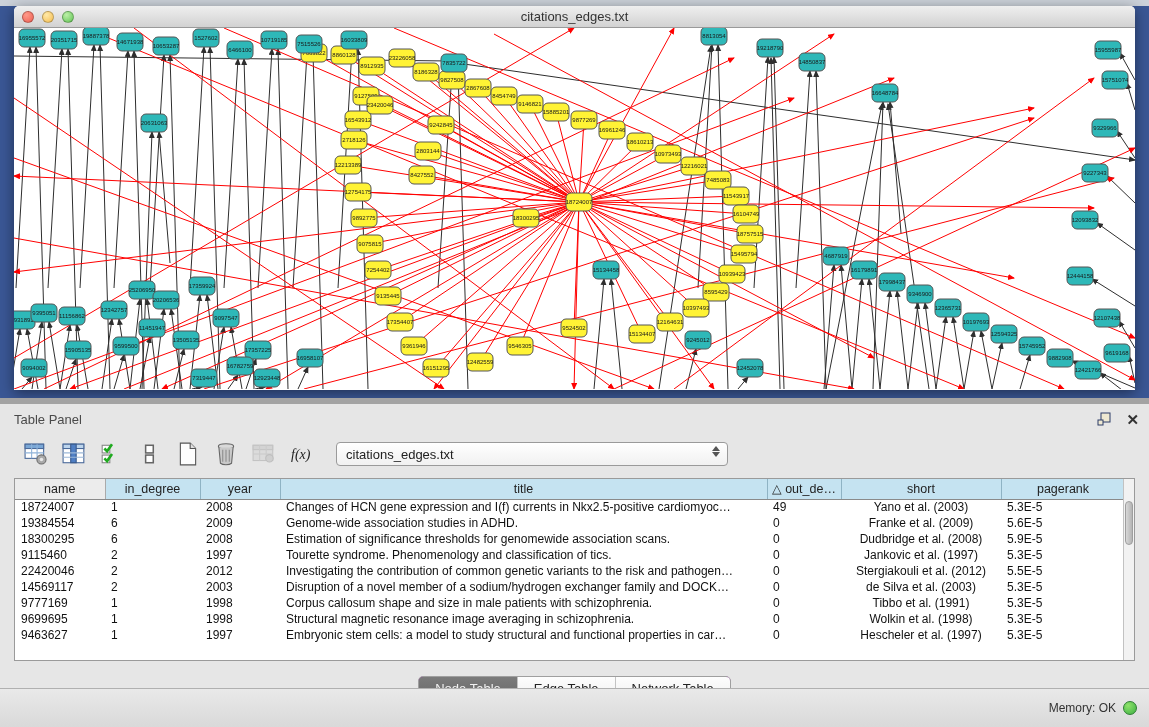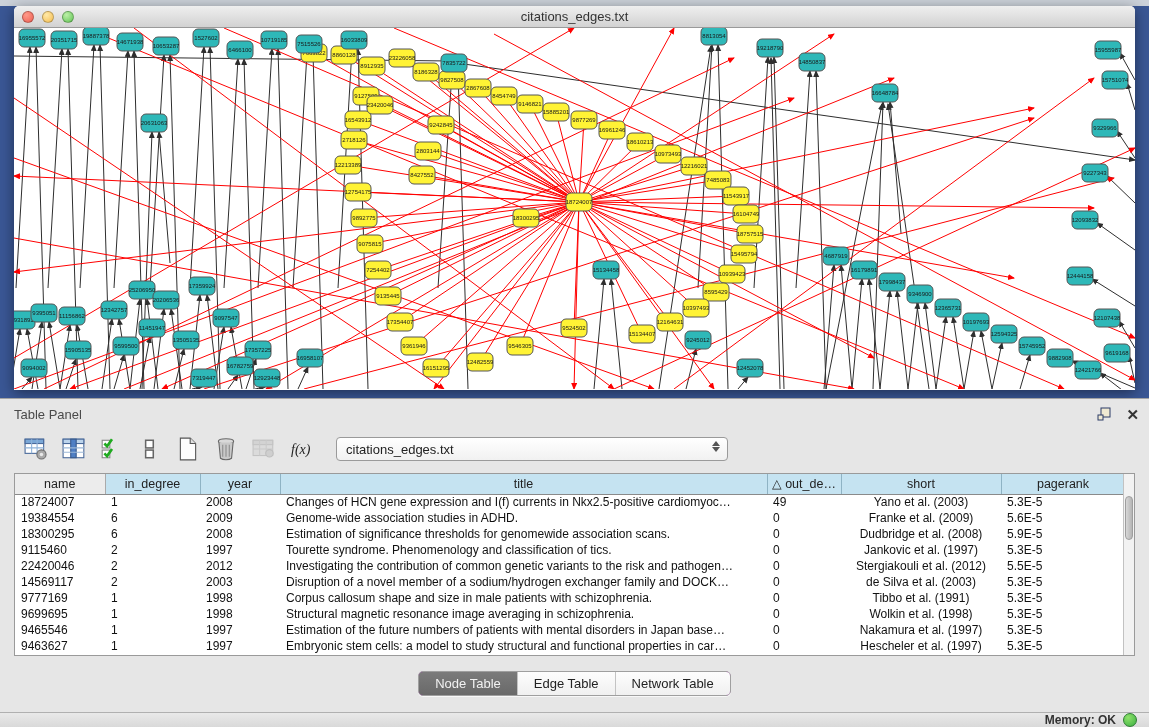--- a/index.html
+++ b/index.html
@@ -17,21 +17,21 @@
   .lights { display:flex; gap:8px; margin-left:8px; }
   .light { width:12px; height:12px; border-radius:50%; border:1px solid rgba(0,0,0,.25); }
   .light.red{ background:radial-gradient(circle at 35% 30%, #ff9a8a,#ee5f52); }
   .light.yellow{ background:radial-gradient(circle at 35% 30%, #ffe9a8,#f5bd4f); }
   .light.green{ background:radial-gradient(circle at 35% 30%, #bdf0a8,#61c454); }
   .wintitle { position:absolute; left:0; right:0; text-align:center; font-size:13px; color:#333; }
   .netcanvas { width:1121px; height:361px; display:block; background:#fff; }
 
   
   .tablepanel { position:absolute; left:0; top:398px; width:1149px; height:329px;
-    background:#e6e6e6; border-top:1px solid #a3a3a3; }
+    background:#e6e6e6; border-top:6px solid #a3a3a3; }
   .panelhead { height:30px; display:flex; align-items:center; padding:0 10px 0 14px; }
   .panelhead .ptitle { font-size:13px; color:#4a4a4a; flex:1; }
   .phicons { display:flex; align-items:center; gap:14px; }
   .floaticon svg { display:block; }
   .closeicon { font-size:15px; font-weight:bold; color:#333; line-height:1; cursor:default; }
 
   .toolbar { height:40px; display:flex; align-items:center; padding-left:22px; gap:10px; }
   .tbtn { width:28px; height:28px; border:none; background:transparent; display:flex;
     align-items:center; justify-content:center; }
   .tbtn.disabled { opacity:.45; }
@@ -60,23 +60,23 @@
     border-radius:4px; background:linear-gradient(90deg,#d8d8d8,#b4b4b4); border:1px solid #9e9e9e; }
 
   .tabsbar { position:absolute; left:0; right:0; top:272px; display:flex; justify-content:center; }
   .segmented { display:flex; border:1px solid #9f9f9f; border-radius:5px; overflow:hidden;
     background:#a21caf; box-shadow:0 1px 0 rgba(255,255,255,.7);text-align:center; }
   .segment { font-size:13px; color:#222; padding:4px 16px; border-right:1px solid #c3c3c3;
     background:linear-gradient(#fdfdfd,#f0f0f0); }
   .segment:last-child { border-right:none; }
   .segment.active { background:linear-gradient(#7b7b7b,#696969); color:#f2f2f2; }
 
-  .statusbar { position:absolute; left:0; bottom:0; width:100%; height:15px;
+  .statusbar { position:absolute; left:0; bottom:0; width:100%; height:39px;
     background:linear-gradient(#e9e9e9,#d9d9d9); border-top:1px solid #b0b0b0;
-    display:flex; align-items:center; justify-content:flex-end; padding-right:12px; gap:7px;font-weight:bold; }
+    display:flex; align-items:center; justify-content:flex-end; padding-right:12px; gap:7px; }
   .statusbar .mem { font-size:12px; color:#333; }
   .memdot { width:14px; height:14px; border-radius:50%; border:1px solid #2e7d32;
     background:radial-gradient(circle at 35% 30%, #8fe26a, #3cb043); }
 
   
   .er { stroke:#ff0000; stroke-width:1; }
   .ek { stroke:#2e2e2e; stroke-width:1; }
   .nlab { font-size:6px; fill:#1a1a1a; font-family:"Liberation Sans",sans-serif; }
 </style>
 </head>
@@ -645,29 +645,20 @@
           <tr>
             <td>9699695</td>
             <td>1</td>
             <td>1998</td>
             <td>Structural magnetic resonance image averaging in schizophrenia.</td>
             <td>0</td>
             <td class="c-center">Wolkin et al. (1998)</td>
             <td>5.3E-5</td>
           </tr>
           <tr>
-            <td>9465546</td>
-            <td>1</td>
-            <td>1997</td>
-            <td>Estimation of the future numbers of patients with mental disorders in Japan base…</td>
-            <td>0</td>
-            <td class="c-center">Nakamura et al. (1997)</td>
-            <td>5.3E-5</td>
-          </tr>
-          <tr>
             <td>9463627</td>
             <td>1</td>
             <td>1997</td>
             <td>Embryonic stem cells: a model to study structural and functional properties in car…</td>
             <td>0</td>
             <td class="c-center">Hescheler et al. (1997)</td>
             <td>5.3E-5</td>
           </tr>
         </tbody>
     </table>

